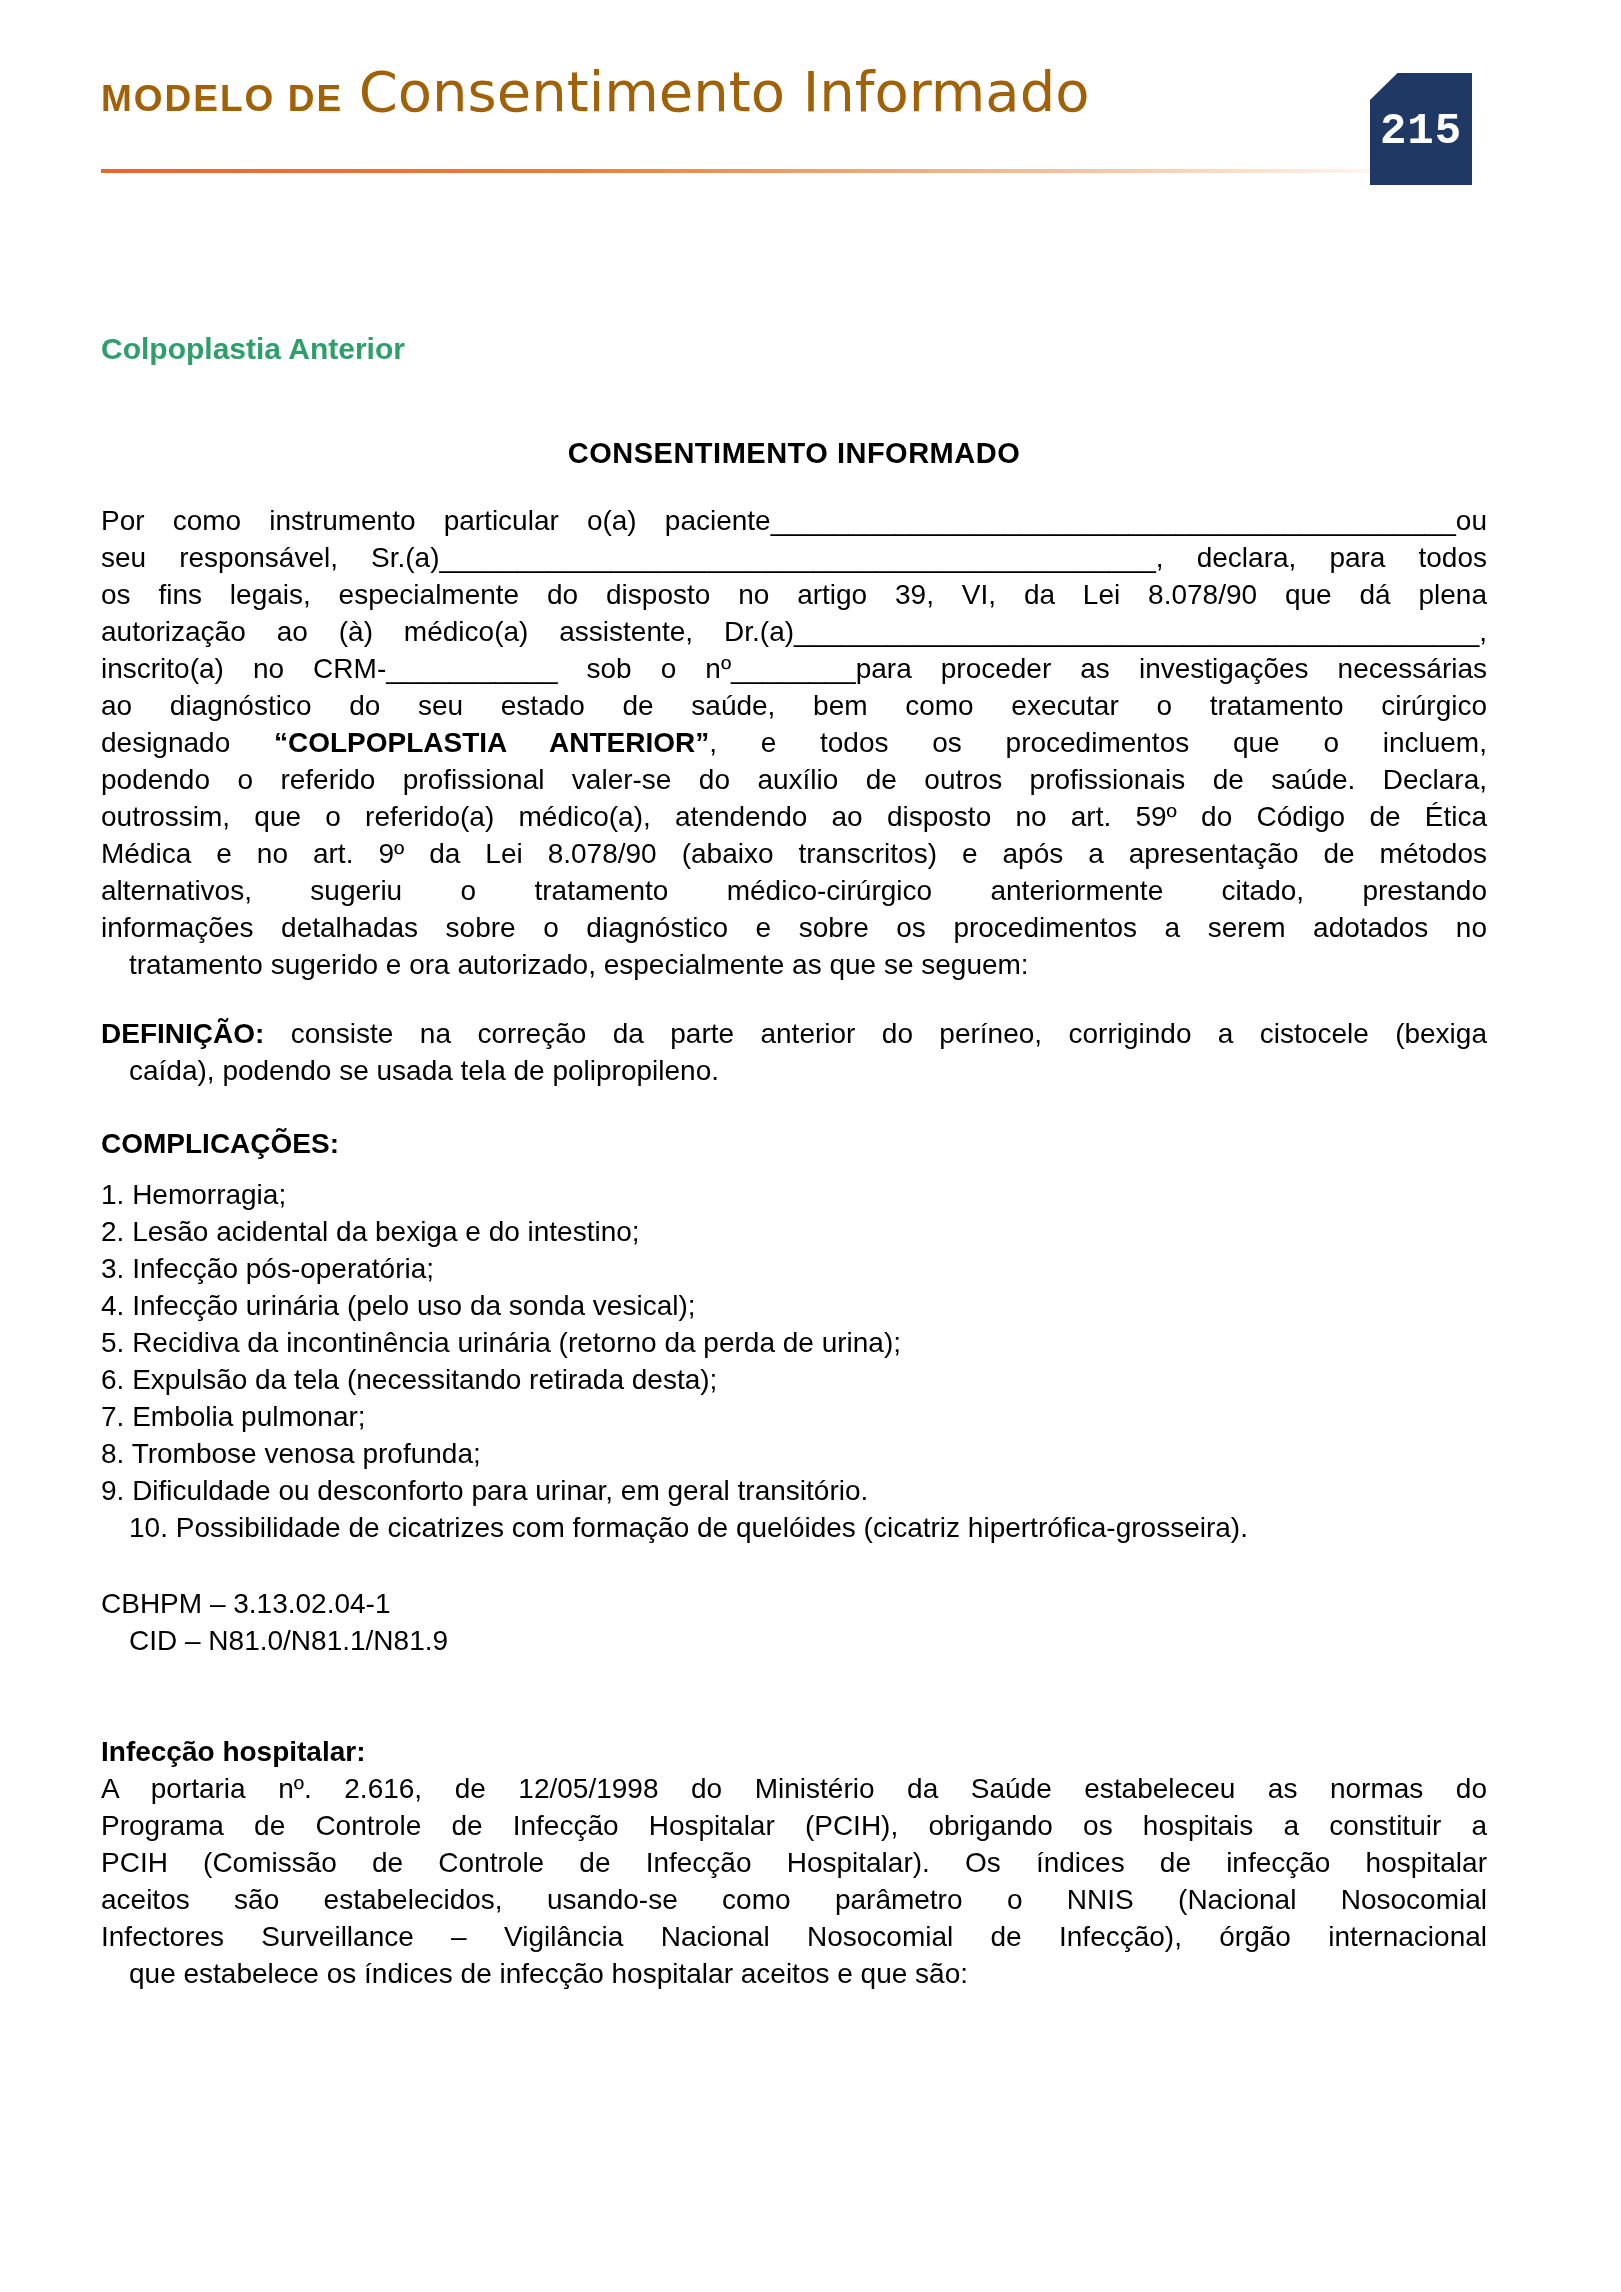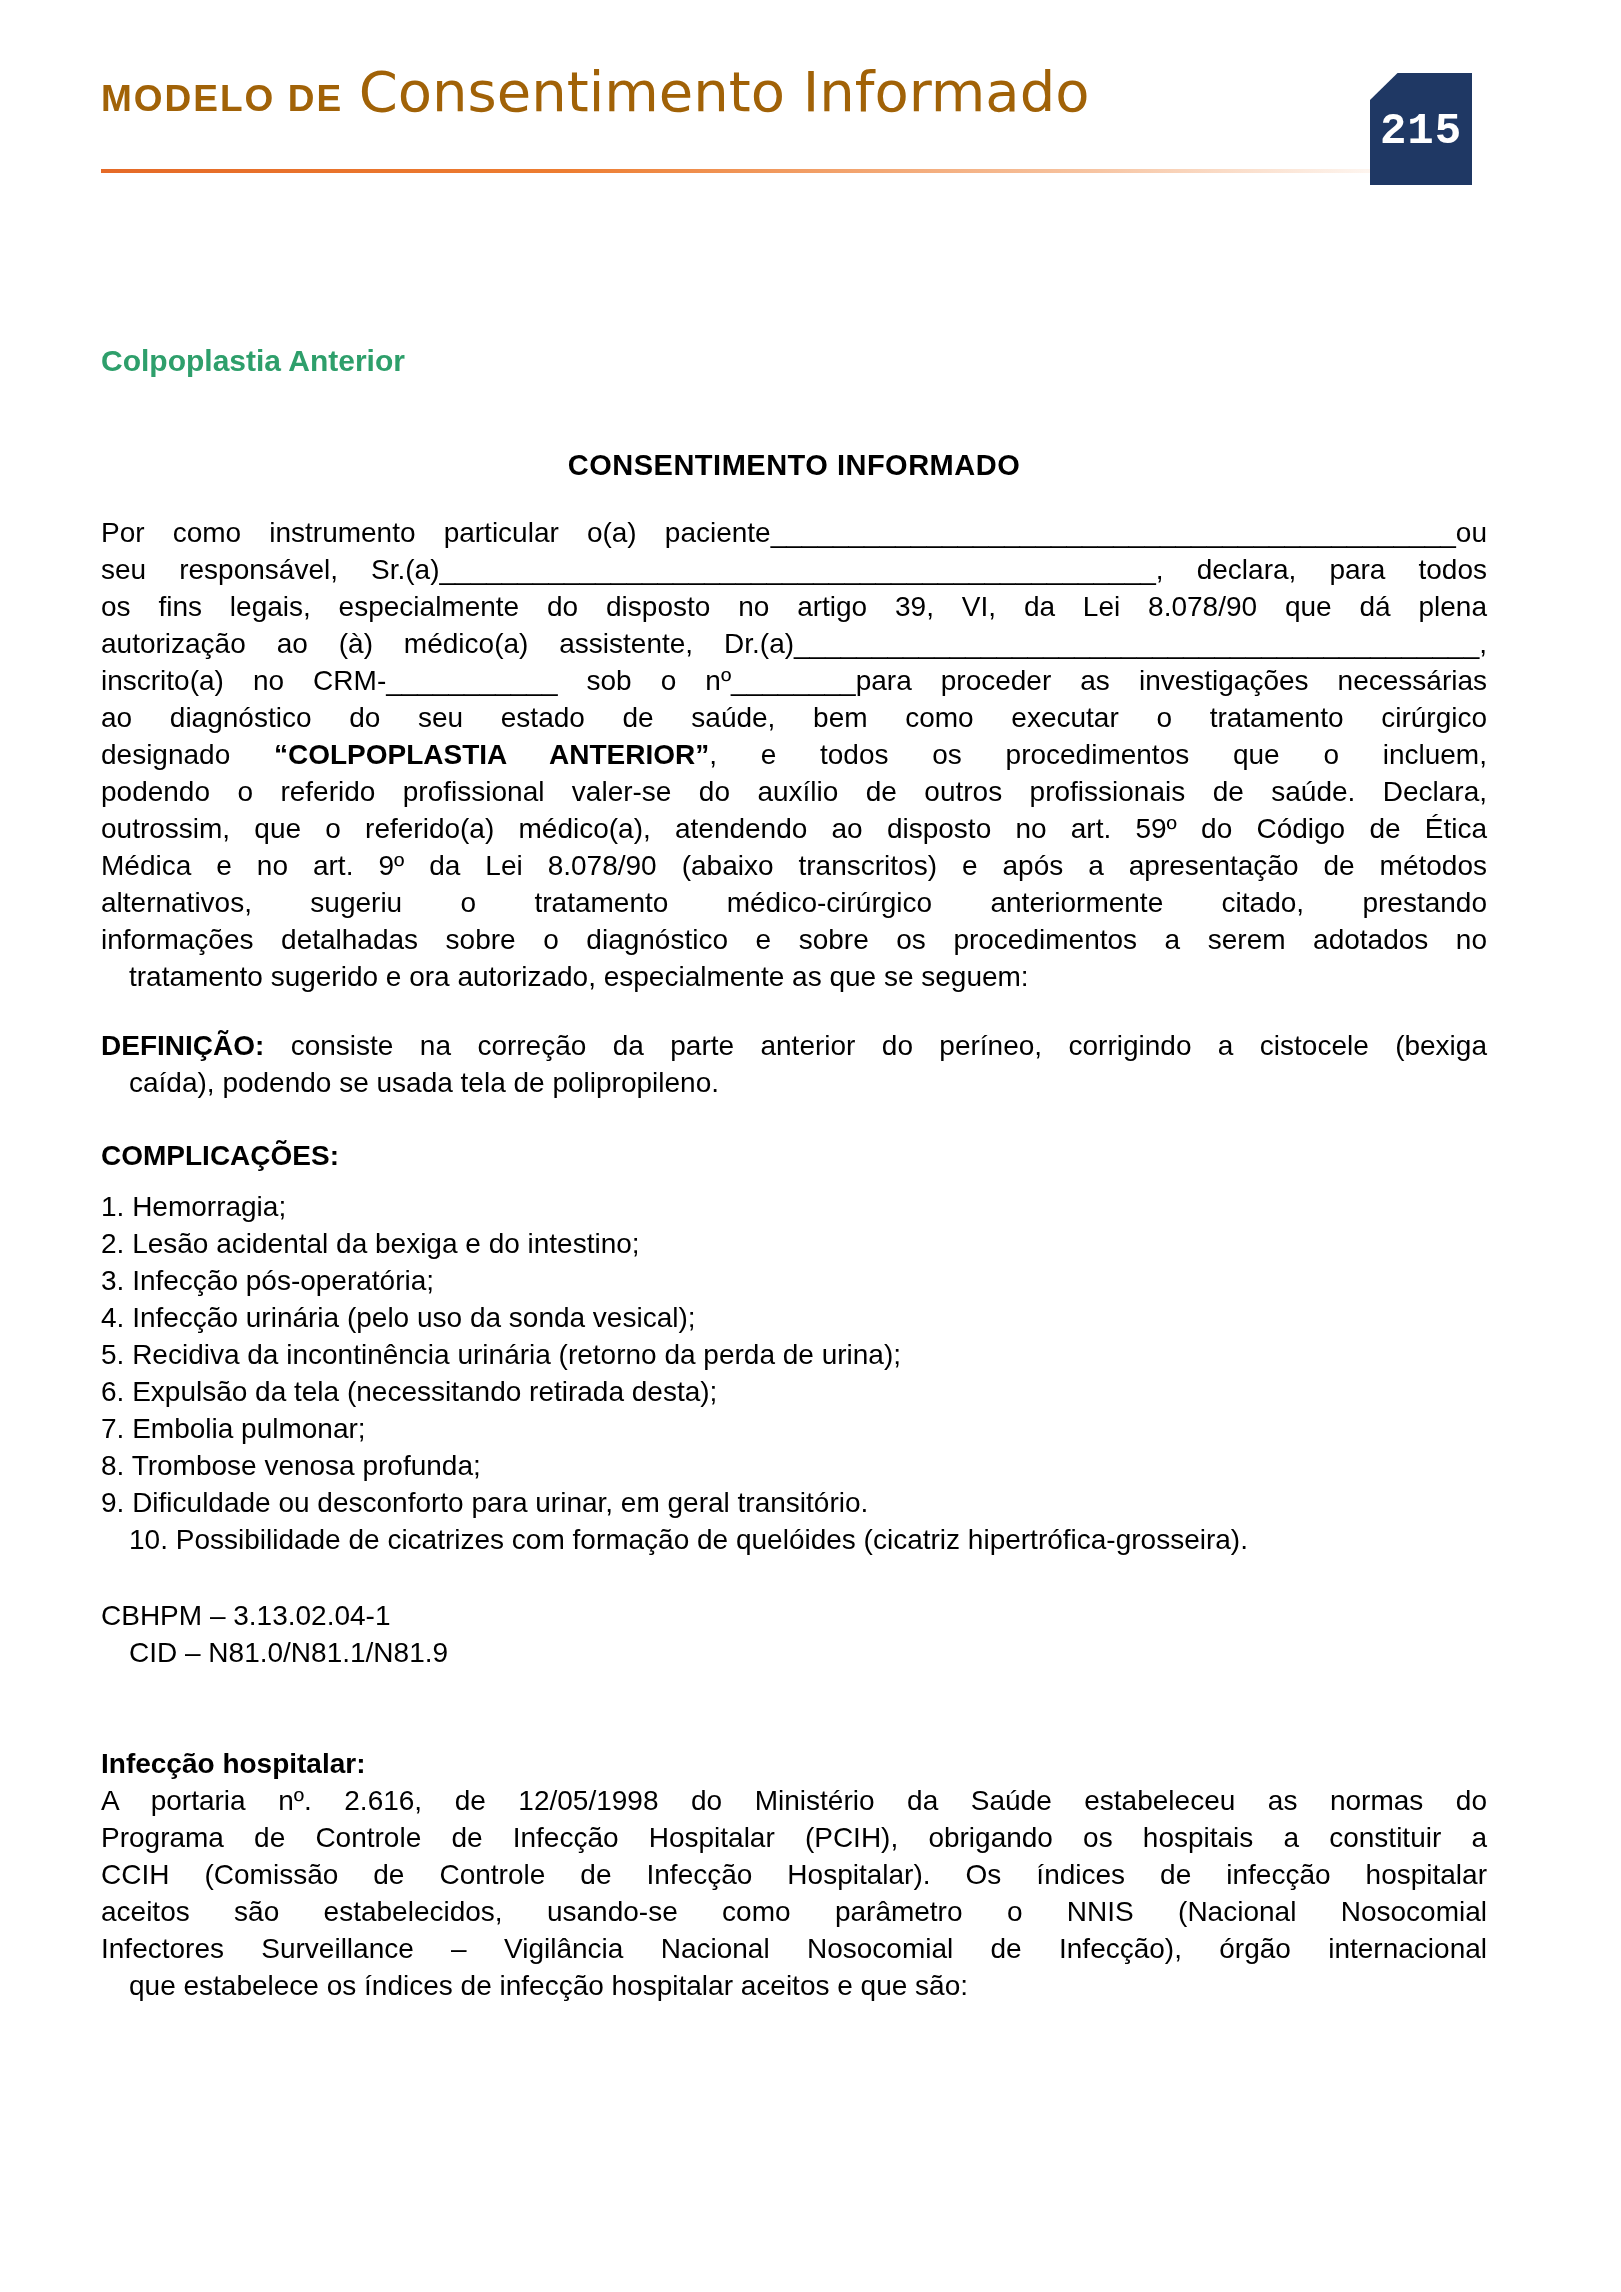--- a/index.html
+++ b/index.html
@@ -41,21 +41,21 @@
     display:flex; align-items:center; justify-content:center;
   }
   .badge span {
     font-family:Liberation Mono, monospace;
     font-weight:700; font-size:44px; color:#ffffff; letter-spacing:1px;
     transform:translateY(2px);
   }
 
   
   .content {
-    position:absolute; left:101px; top:12px;
+    position:absolute; left:101px; top:0;
     width:1386px;
     font-size:28px; line-height:37px;
   }
   .section-heading {
     margin-top:329px;
     font-size:30px; line-height:39px; font-weight:700;
     color:#2E9F6B;
   }
   .doc-title {
     margin-top:67px;
@@ -137,21 +137,21 @@
     <div class="codes plain">
         <div class="jline">CBHPM – 3.13.02.04-1</div>
         <div class="jline last">CID – N81.0/N81.1/N81.9</div>
       </div>
 
     <div class="inf-heading">Infecção hospitalar:</div>
 
     <div class="inf-para">
         <div class="jline">A portaria nº. 2.616, de 12/05/1998 do Ministério da Saúde estabeleceu as normas do</div>
         <div class="jline">Programa de Controle de Infecção Hospitalar (PCIH), obrigando os hospitais a constituir a</div>
-        <div class="jline">CCIH (Comissão de Controle de Infecção Hospitalar). Os índices de infecção hospitalar</div>
+        <div class="jline">PCIH (Comissão de Controle de Infecção Hospitalar). Os índices de infecção hospitalar</div>
         <div class="jline">aceitos são estabelecidos, usando-se como parâmetro o NNIS (Nacional Nosocomial</div>
         <div class="jline">Infectores Surveillance – Vigilância Nacional Nosocomial de Infecção), órgão internacional</div>
         <div class="jline last">que estabelece os índices de infecção hospitalar aceitos e que são:</div>
       </div>
 
   </div>
 </div>
 
 
 </body></html>

